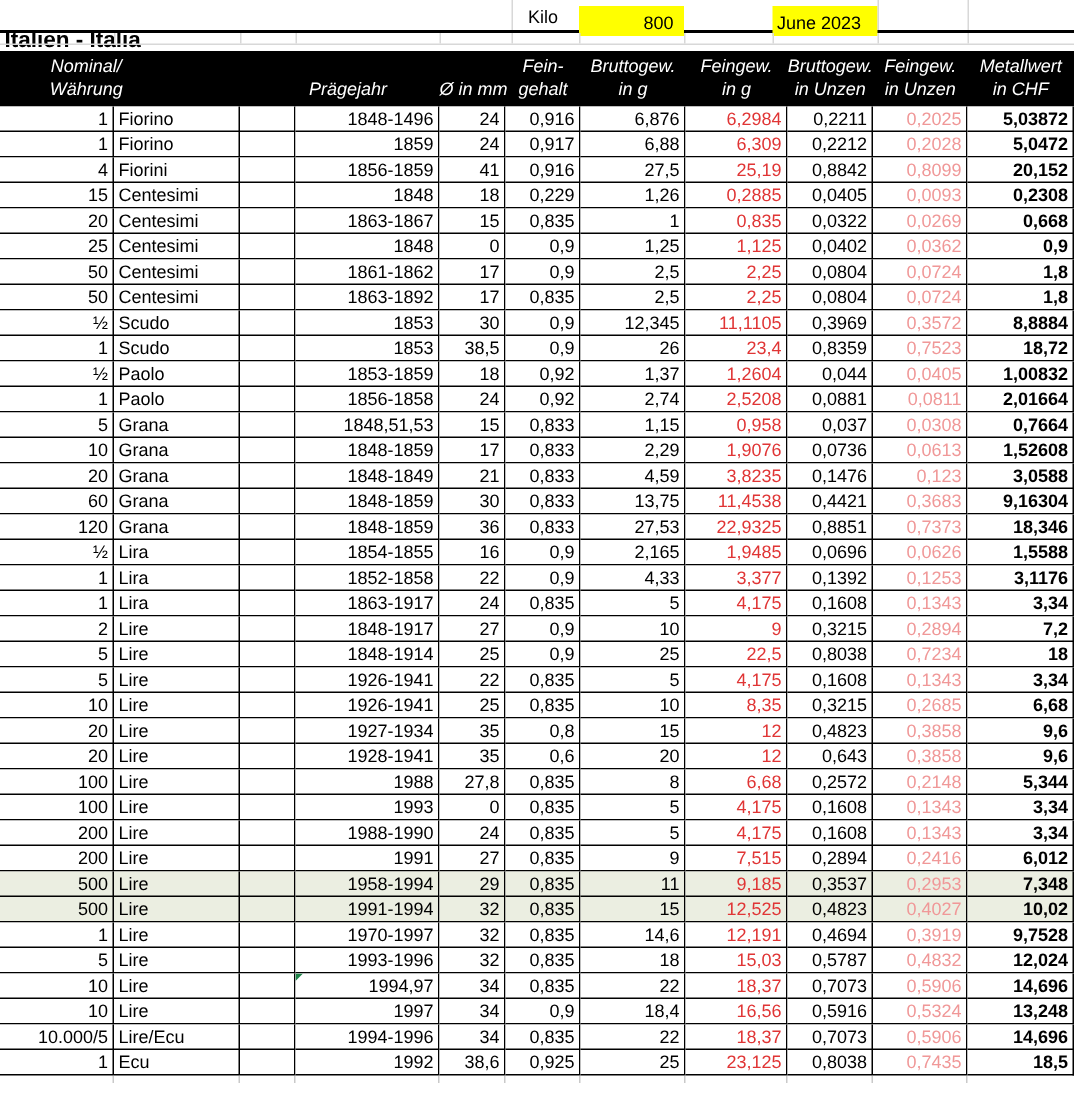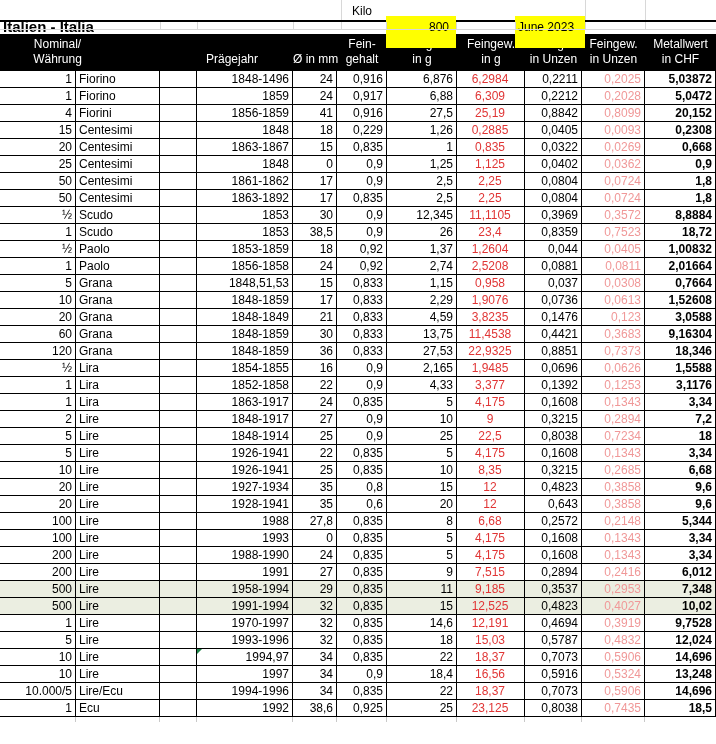--- a/index.html
+++ b/index.html
@@ -13,49 +13,49 @@
   #row1 { height:22px; border-bottom:2px solid #000; }
   #row2 { height:8px;  border-bottom:1px solid #d8d8d8; }
   #row3 { height:22px; border-bottom:1px solid #d0d0d0; }
   #row4 { height:4px; }
   .sheet-title {
     position:absolute; left:3px; top:18px;
     font-size:15px; font-weight:bold; white-space:nowrap;
   }
   .kilo-label { position:absolute; left:352px; top:4px; }
   .ycell {
-    position:absolute; top:16px; height:32px; box-sizing:border-box;
+    position:absolute; top:4px; height:20px; box-sizing:border-box;
     background:var(--yellow); padding-top:4px; white-space:nowrap;
   }
   #ycell-kilo { left:386px; width:70px; text-align:right; padding-right:7px; }
   #ycell-date { left:515px; width:70px; text-align:left;  padding-left:3px; }
   .vline { position:absolute; top:0; bottom:0; width:1px; background:#d8d8d8; }
   
   #thead {
     display:grid; height:37px; background:var(--headerbg); color:#fff;
     grid-template-columns:160px 37px 96px 44px 50px 70px 68px 57px 63px 71px;
   }
   .hcell { text-align:center; white-space:nowrap; padding-top:3px; box-sizing:border-box; }
-  .hcell div { line-height:15px; height:15px; }
+  .hcell div { line-height:15px; height:15px;font-style:italic; }
   .h-nominal  { padding-right:45px; }
   .h-year     { padding-right:26px; }
   
   #grid {
     display:grid;
     grid-template-columns:76px 84px 37px 96px 44px 50px 70px 68px 57px 63px 71px;
     grid-auto-rows:17px;
   }
   .cell {
     position:relative; box-sizing:border-box; overflow:hidden;
     border-right:1px solid #000; border-bottom:1px solid #000;
     padding:1px 3px 0 2px; line-height:15px; white-space:nowrap;
     text-align:right; background:#fff;
   }
   .cell.c1 { text-align:left; padding-left:3px; }
-  .cell.c6 { color:var(--red);text-align:center; }
+  .cell.c6 { color:var(--red); }
   .cell.c8 { color:var(--pink); }
   .cell.c9 { font-weight:bold; }
   .cell.hl { background:var(--green); }
   .cell.err::before {
     content:""; position:absolute; top:0; left:0; width:0; height:0;
     border-top:5px solid var(--tri); border-right:5px solid transparent;
   }
   
   #belowstrip { position:relative; height:5px; }
   #belowstrip .vline { background:#c9c9c9; }

